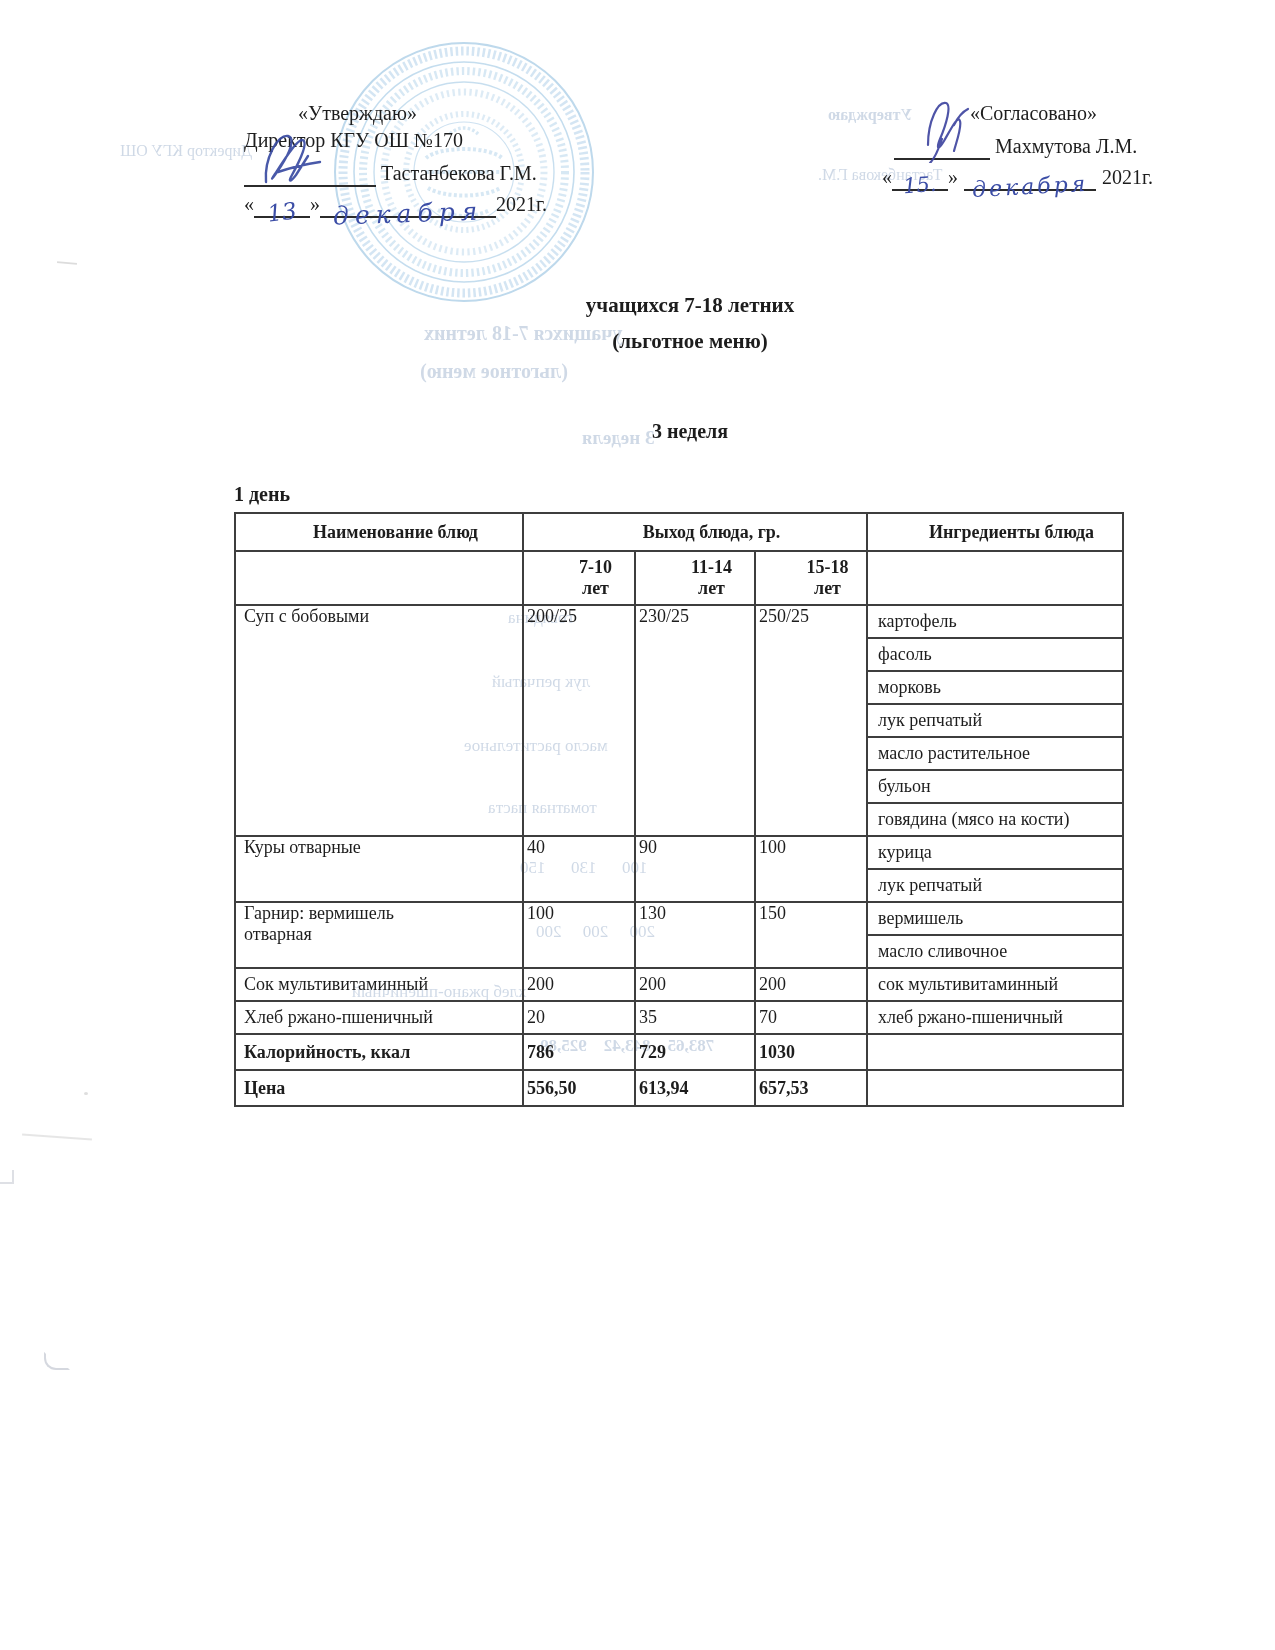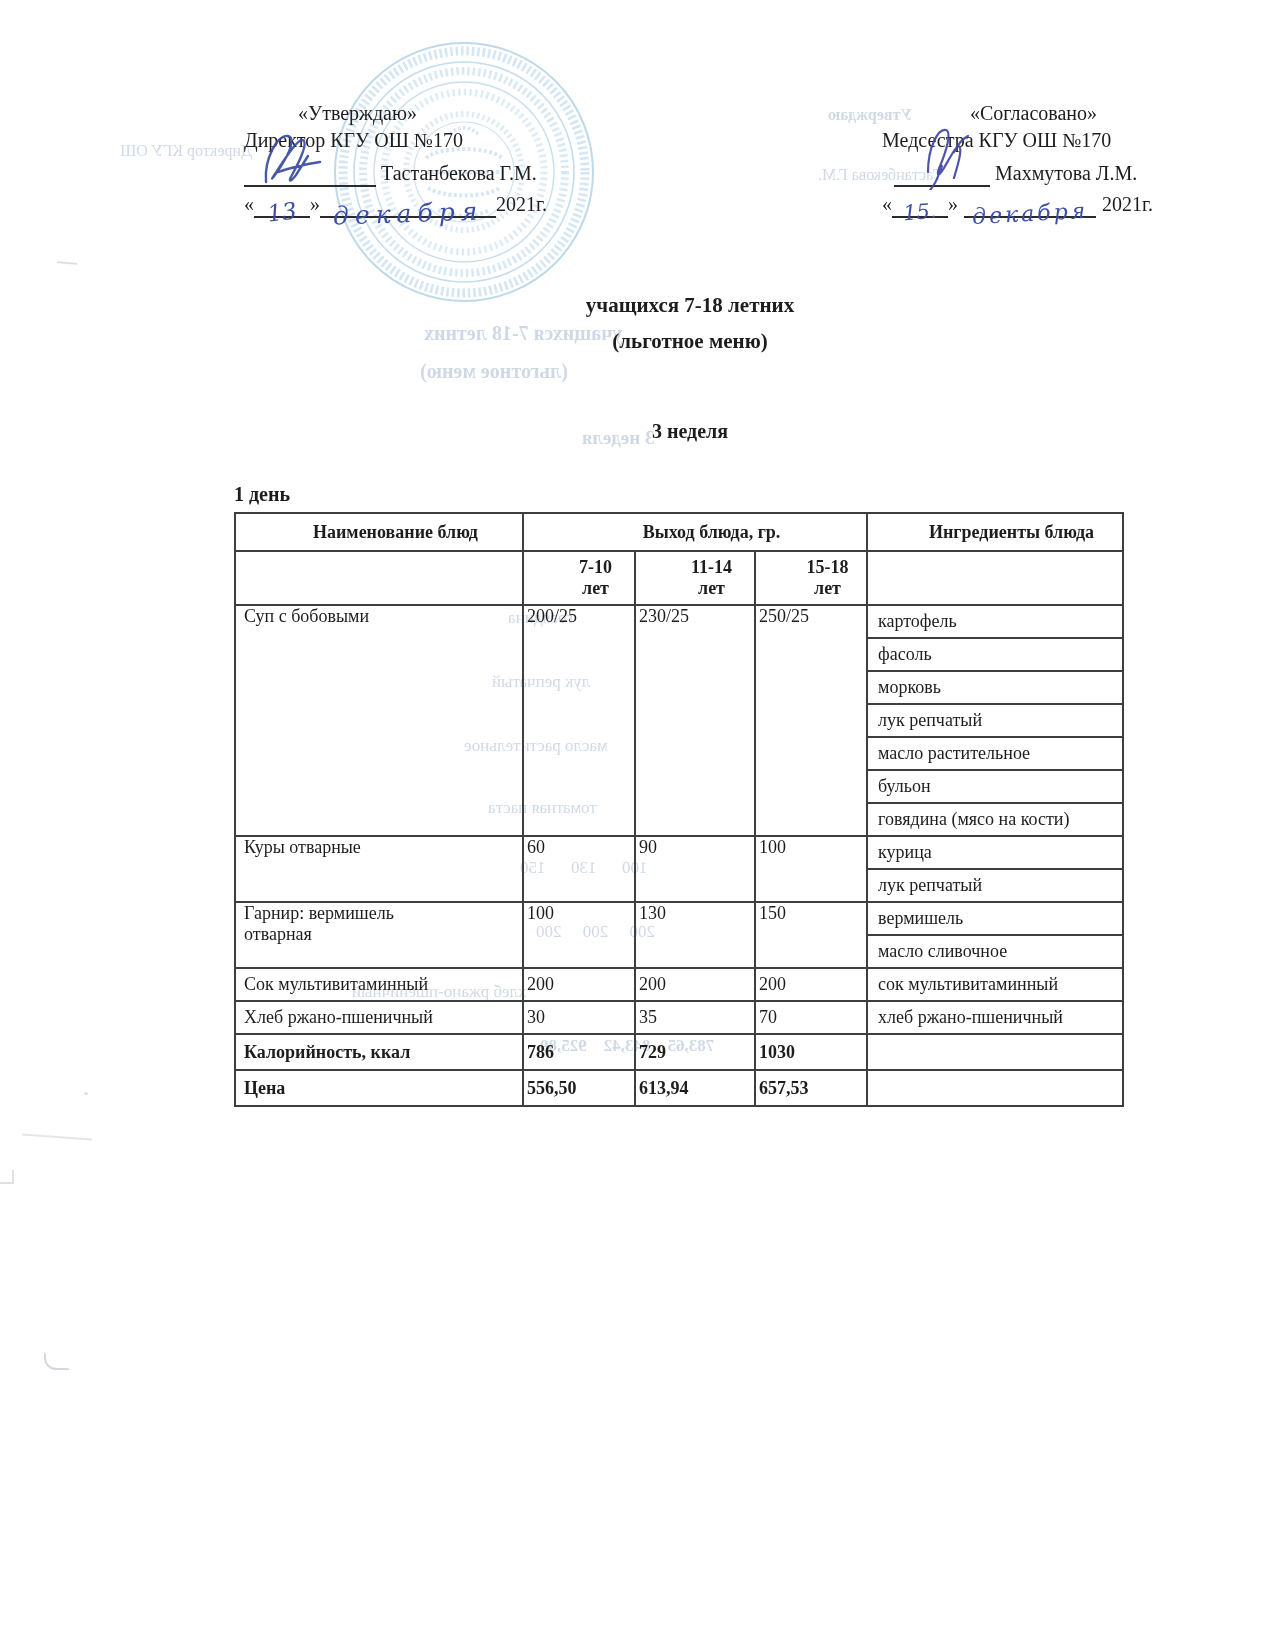--- a/index.html
+++ b/index.html
@@ -128,21 +128,20 @@
       <span class="ul ul-sig-l"></span>
       <span>Тастанбекова Г.М.</span>
     </div>
     <div class="hdr-line date-row">
       <span>«</span><span class="ul ul-day"><span class="hw hw-day-l">13</span></span><span>»</span><span class="ul ul-month-l"><span class="hw hw-month-l">декабря</span></span><span>2021г.</span>
     </div>
   </div>
 
   <div class="hdr-block hdr-agree">
     <div class="hdr-line hdr-quote-agree">«Согласовано»</div>
-    <div class="hdr-line">Медсестра КГУ ОШ №170</div>
     <div class="hdr-line sig-row">
       <svg class="sig-svg sig-r" width="60" height="70" viewBox="0 0 60 70">
         <path d="M12,52 C12,28 22,8 30,10 C36,12 30,32 24,46 C20,56 22,58 28,48 C36,34 42,22 44,28 C46,34 40,50 38,58 M38,32 C42,24 48,18 52,16 M26,46 C22,58 18,66 14,70" fill="none" stroke="#3f45a0" stroke-width="2.2" stroke-linecap="round" opacity="0.92"></path>
       </svg>
       <span class="ul ul-sig-r"></span>
       <span>Махмутова Л.М.</span>
     </div>
     <div class="hdr-line date-row">
       <span>«</span><span class="ul ul-day"><span class="hw hw-day-r">15.</span></span><span>»</span><span class="ul ul-month-r"><span class="hw hw-month-r">декабря</span></span><span>2021г.</span>
     </div>
@@ -214,21 +213,21 @@
         </tr>
       <tr>
           <td class="ing">бульон</td>
         </tr>
       <tr>
           <td class="ing">говядина (мясо на кости)</td>
         </tr>
 
       <tr>
         <td class="name top" rowspan="2">Куры отварные</td>
-        <td class="val top" rowspan="2">60</td>
+        <td class="val top" rowspan="2">40</td>
         <td class="val top" rowspan="2">90</td>
         <td class="val top" rowspan="2">100</td>
         <td class="ing">курица</td>
       </tr>
       <tr>
           <td class="ing">лук репчатый</td>
         </tr>
 
       <tr>
         <td class="name top pre" rowspan="2">Гарнир: вермишель
@@ -245,21 +244,21 @@
       <tr>
         <td class="name">Сок мультивитаминный</td>
         <td class="val">200</td>
         <td class="val">200</td>
         <td class="val">200</td>
         <td class="ing">сок мультивитаминный</td>
       </tr>
 
       <tr>
         <td class="name">Хлеб ржано-пшеничный</td>
-        <td class="val">30</td>
+        <td class="val">20</td>
         <td class="val">35</td>
         <td class="val">70</td>
         <td class="ing">хлеб ржано-пшеничный</td>
       </tr>
 
       <tr class="tot">
         <td class="name b">Калорийность, ккал</td>
         <td class="val b">786</td>
         <td class="val b">729</td>
         <td class="val b">1030</td>

